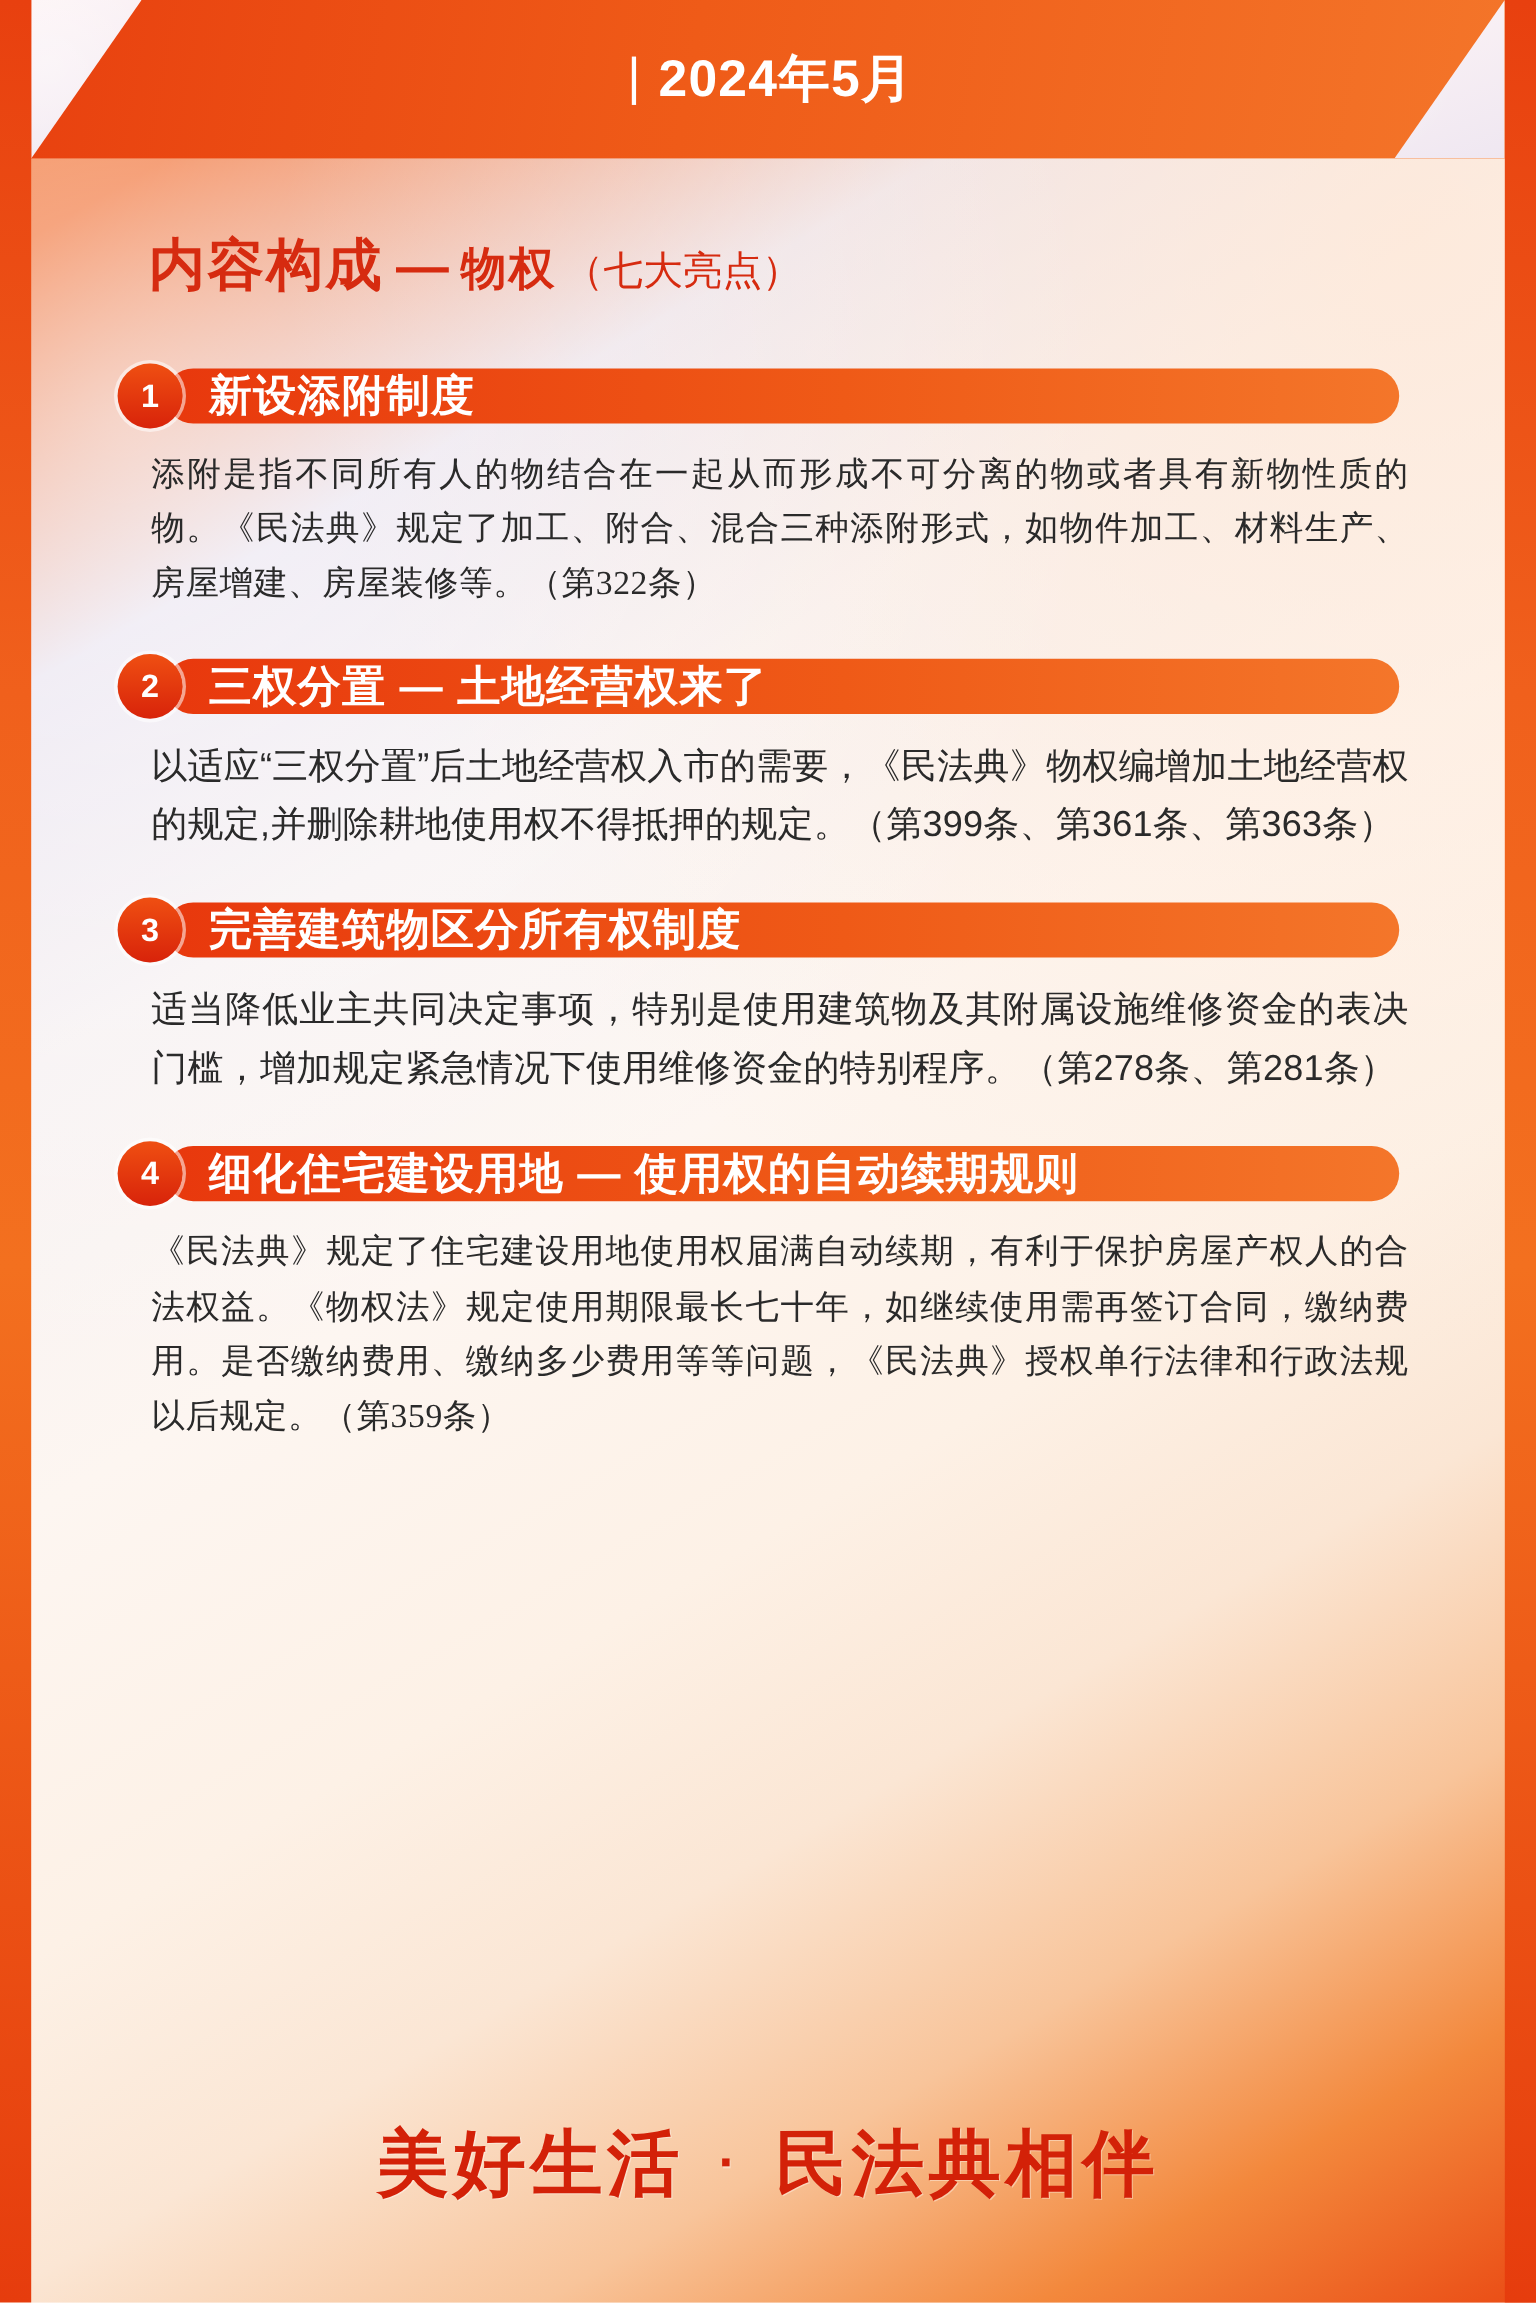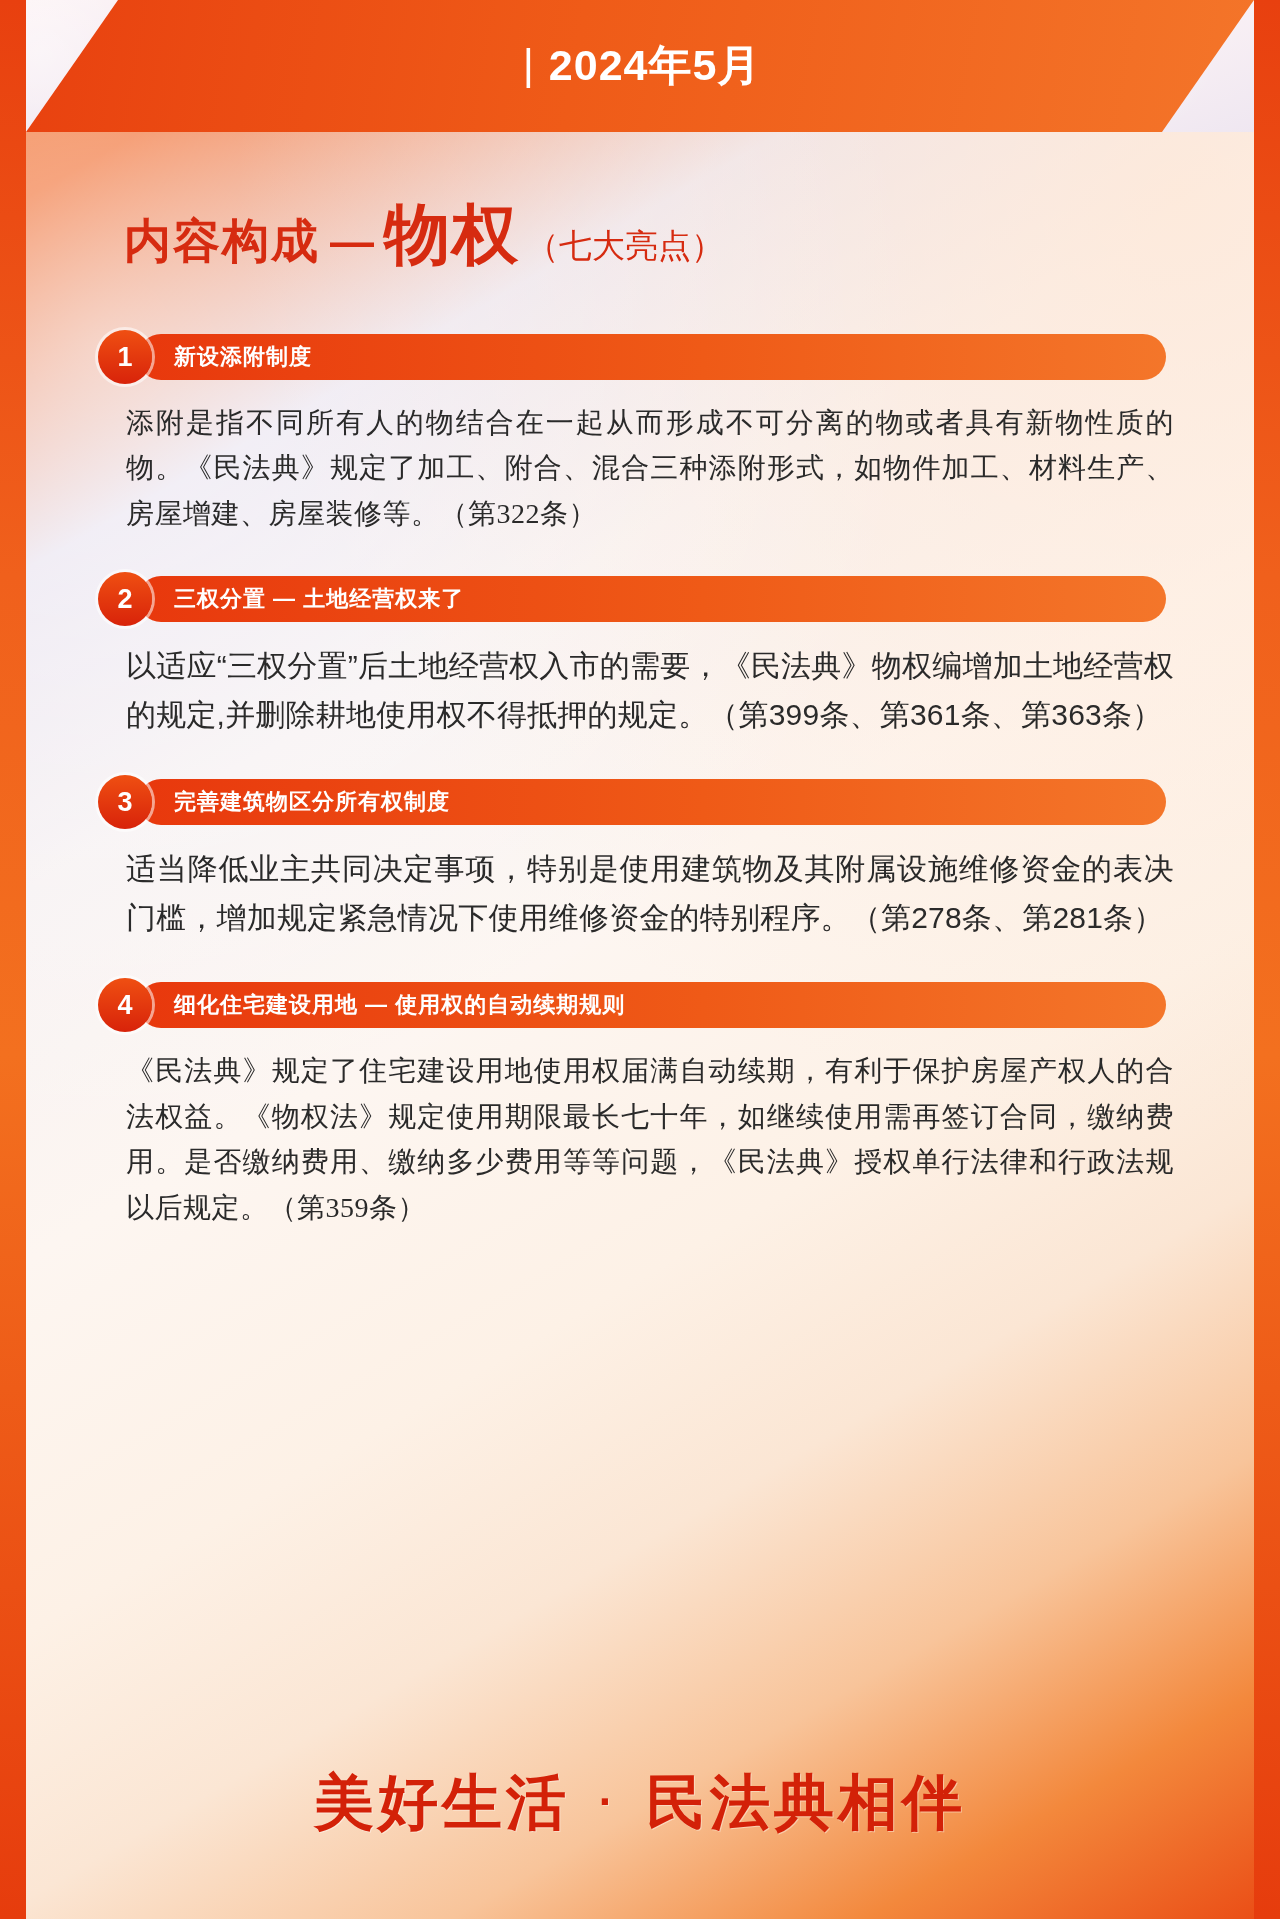--- a/index.html
+++ b/index.html
@@ -127,21 +127,21 @@
     color: #d62b10;
     letter-spacing: 2px;
   }
   .section-heading .h-dash {
     font-size: 44px;
     color: #d62b10;
     margin: 0 10px;
     font-weight: bold;
   }
   .section-heading .h-key {
-    font-size: 66px;
+    font-size: 38px;
     font-weight: bold;
     color: #d62b10;
     letter-spacing: 2px;
   }
   .section-heading .h-sub {
     font-size: 33px;
     color: #d62b10;
     margin-left: 6px;
   }
 
@@ -177,21 +177,21 @@
     display: flex;
     align-items: center;
     justify-content: center;
     box-shadow: 0 0 0 3px rgba(255,255,255,0.55);
   }
   .item-title {
     position: relative;
     z-index: 2;
     margin-left: 22px;
     color: #ffffff;
-    font-size: 22px;
+    font-size: 36px;
     font-weight: bold;
     letter-spacing: 1px;
     white-space: nowrap;
   }
 
   .item-body {
     margin: 14px 0 0 28px;
     font-family: "Liberation Serif", serif;
     font-size: 28px;
     line-height: 1.62;

